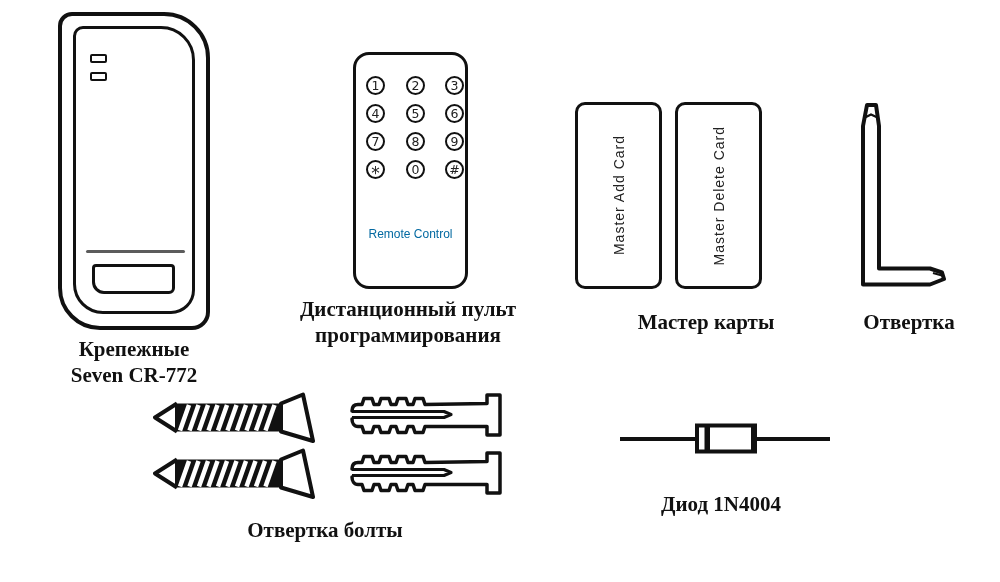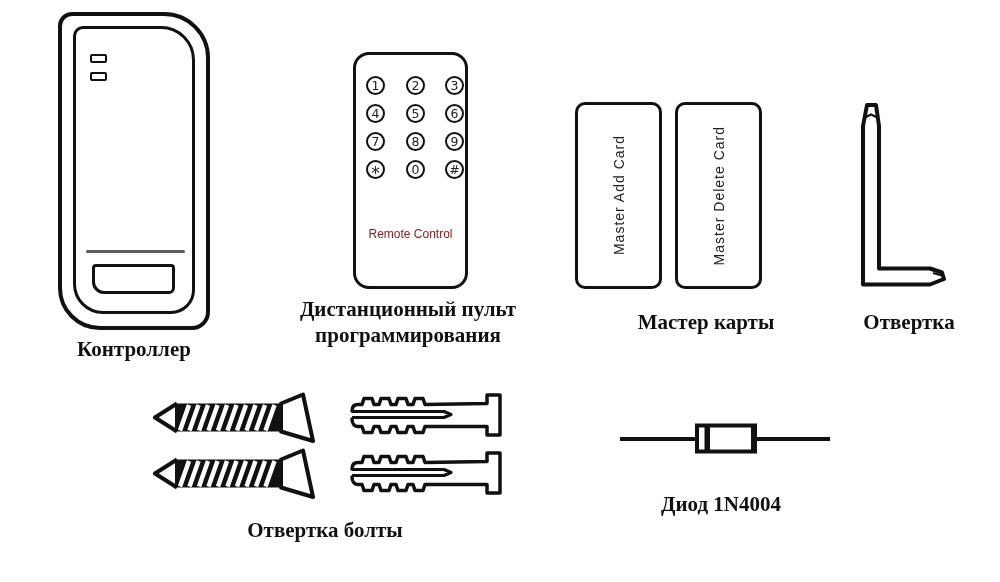--- a/index.html
+++ b/index.html
@@ -20,42 +20,43 @@
              border-radius:4px 4px 6px 12px;background:#fff;}
 
   
   .remote-body{left:353px;top:52px;width:109px;height:231px;border:3px solid #111;
                border-radius:16px;background:#fff;}
   .key{position:absolute;width:15px;height:15px;border:2.5px solid #111;border-radius:50%;
        font-family:"DejaVu Sans",sans-serif;font-size:12.5px;line-height:15px;
        text-align:center;color:#222;background:#fff;}
   .key-star{font-size:17px;line-height:22px;}
   .remote-label{position:absolute;left:0;top:172px;width:100%;text-align:center;
-                font-family:"Liberation Sans",sans-serif;font-size:12px;color:#7f1d1d;}
+                font-family:"Liberation Sans",sans-serif;font-size:12px;color:#0369a1;}
 
   
   .card{top:102px;width:81px;height:181px;border:3.5px solid #111;border-radius:10px;
         background:#fff;display:flex;align-items:center;justify-content:center;}
   .card-text{writing-mode:vertical-rl;transform:rotate(180deg);
              font-family:"Liberation Sans",sans-serif;font-size:14px;letter-spacing:1px;
              color:#222;white-space:nowrap;}
 </style>
 </head>
 <body>
 
 <div class="canvas">
 
   <div class="abs ctrl-outer"></div>
   <div class="abs ctrl-inner"></div>
   <div class="abs ctrl-led" style="left:90px;top:54px;"></div>
   <div class="abs ctrl-led" style="left:90px;top:72px;"></div>
   <div class="abs ctrl-line"></div>
   <div class="abs ctrl-slot"></div>
   <div class="caption" style="left:34px;top:336px;width:200px;">
-    <div>Контроллер</div>
+    <div>Крепежные</div>
+    <div>Seven CR-772</div>
   </div>
 
   <div class="abs remote-body">
     <div class="key" style="left:10px;top:21px;">1</div>
     <div class="key" style="left:50px;top:21px;">2</div>
     <div class="key" style="left:89px;top:21px;">3</div>
     <div class="key" style="left:10px;top:49px;">4</div>
     <div class="key" style="left:50px;top:49px;">5</div>
     <div class="key" style="left:89px;top:49px;">6</div>
     <div class="key" style="left:10px;top:77px;">7</div>

